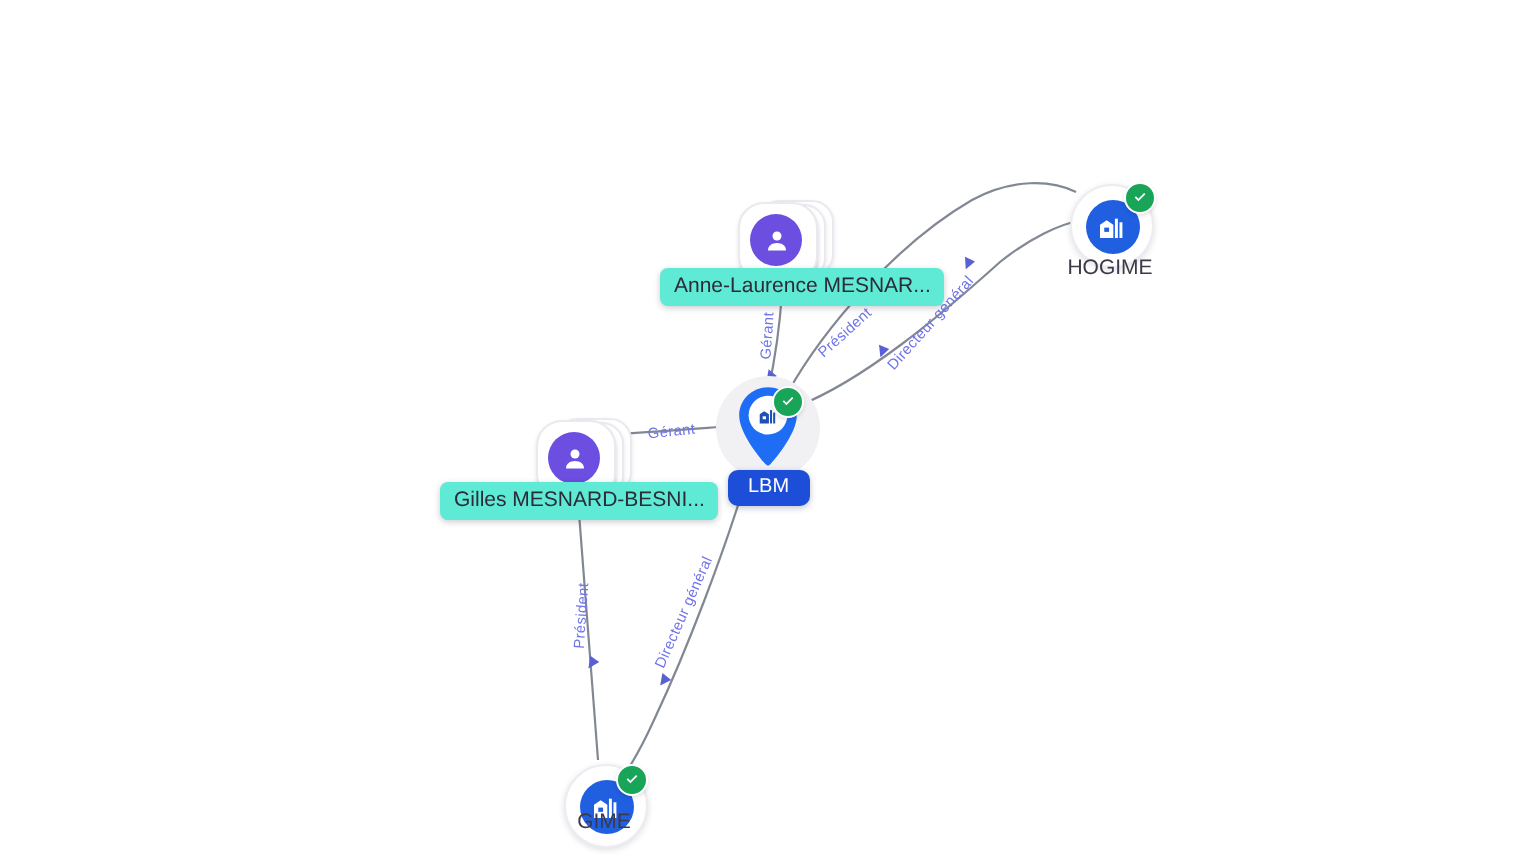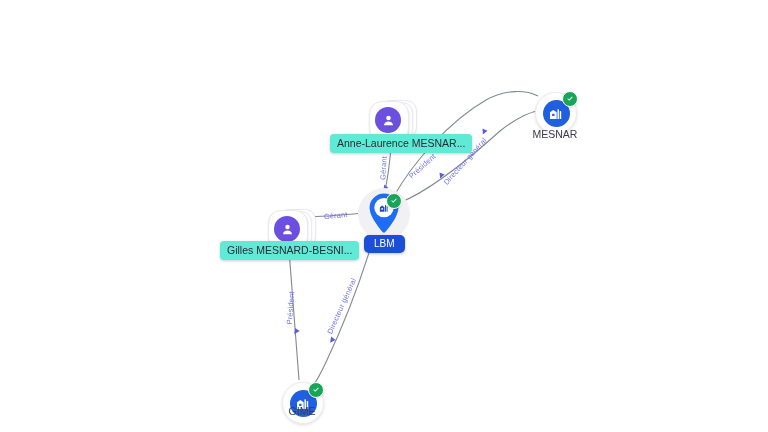--- a/index.html
+++ b/index.html
@@ -181,21 +181,21 @@
         <rect x="6.2" y="13.2" width="3.6" height="3.2" fill="#1f5fe0"></rect>
       </svg>
     </div>
   </div>
   <div class="check-badge" style="left:27px;top:-1px;">
     <svg viewBox="0 0 24 24">
         <path d="M20 6.5 9.6 17 4 11.4l1.9-1.9 3.7 3.7 8.5-8.6z" fill="#fff"></path>
       </svg>
   </div>
 </div>
-<div class="plain-label" style="left:515px;top:128px;width:80px;">MESNAR</div>
+<div class="plain-label" style="left:515px;top:128px;width:80px;">HOGIME</div>
 
 <div class="node" style="left:282px;top:382px;">
   <div class="company-chip">
     <div class="company-circle">
       <svg viewBox="0 0 24 24">
         <path d="M3 21V11l5-3.4 5 3.4v10z" fill="#fff"></path>
         <rect x="14.2" y="6.5" width="2.2" height="14.5" fill="#fff"></rect>
         <rect x="17.6" y="9.2" width="2.2" height="11.8" fill="#fff"></rect>
         <rect x="6.2" y="13.2" width="3.6" height="3.2" fill="#1f5fe0"></rect>
       </svg>

